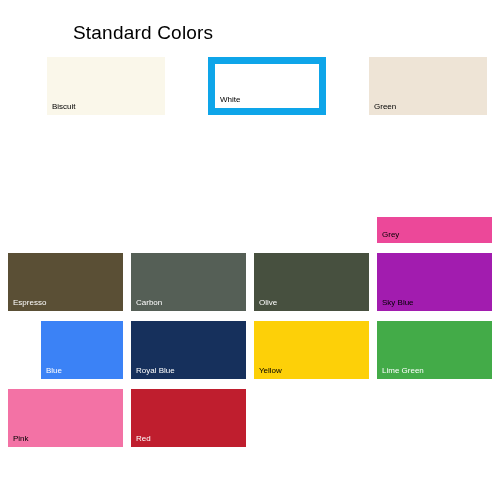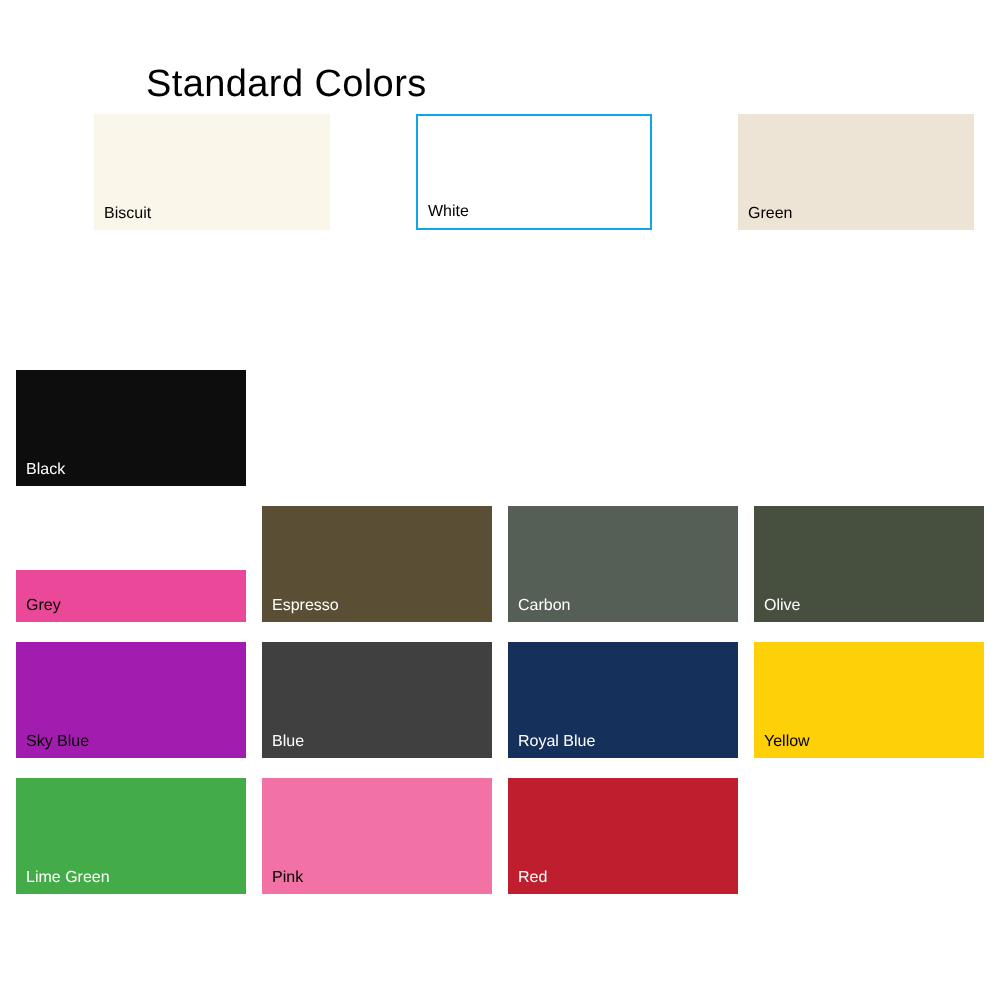--- a/index.html
+++ b/index.html
@@ -20,21 +20,21 @@
   }
   .section-title {
     font-size: 19px;
     font-weight: 400;
     color: #000000;
     letter-spacing: 0.2px;
   }
   #standard-title {
     position: absolute;
     left: 73px;
-    top: 32px;
+    top: 22px;
   }
   #premium-title {
     position: absolute;
     left: 73px;
     top: 140px;
   }
   .swatch-grid {
     position: absolute;
     display: grid;
   }
@@ -53,21 +53,21 @@
     grid-template-columns: repeat(4, 115px);
     column-gap: 8px;
     row-gap: 10px;
     grid-auto-rows: 58px;
   }
   .swatch {
     position: relative;
     box-sizing: border-box;
   }
   .swatch.bordered {
-    border: 1px solid #0ea5e9;
+    border: 7px solid #0ea5e9;
   }
   .swatch-label {
     position: absolute;
     left: 5px;
     bottom: 3px;
     font-size: 8px;
     line-height: 10px;
     color: #000000;
     font-family: "Liberation Sans", sans-serif;
   }
@@ -92,42 +92,39 @@
       <div class="swatch bordered" style="background: rgb(255, 255, 255);">
         <span class="swatch-label">White</span>
       </div>
       <div class="swatch" style="background: rgb(238, 228, 214);">
         <span class="swatch-label">Green</span>
       </div>
     </div>
 
 
   <div class="swatch-grid" id="premium-grid">
-      <div class="swatch" style="background: rgb(13, 13, 13);">
-        <span class="swatch-label light">Black</span>
-      </div>
       <div class="swatch spacer" style="background: transparent;"></div>
       <div class="swatch spacer" style="background: transparent;"></div>
       <div class="swatch spacer" style="background: transparent;"></div>
       <div class="swatch" style="background: #ec4899; margin-top: 32px;">
         <span class="swatch-label">Grey</span>
       </div>
       <div class="swatch" style="background: rgb(90, 79, 53);">
         <span class="swatch-label light">Espresso</span>
       </div>
       <div class="swatch" style="background: rgb(85, 95, 86);">
         <span class="swatch-label light">Carbon</span>
       </div>
       <div class="swatch" style="background: rgb(71, 80, 63);">
         <span class="swatch-label light">Olive</span>
       </div>
       <div class="swatch" style="background: #a21caf;">
         <span class="swatch-label">Sky Blue</span>
       </div>
-      <div class="swatch" style="background: #404040;">
+      <div class="swatch" style="background: #3b82f6; margin-left: 33px;">
         <span class="swatch-label light">Blue</span>
       </div>
       <div class="swatch" style="background: rgb(22, 48, 92);">
         <span class="swatch-label light">Royal Blue</span>
       </div>
       <div class="swatch" style="background: rgb(253, 208, 8);">
         <span class="swatch-label">Yellow</span>
       </div>
       <div class="swatch" style="background: rgb(67, 171, 72);">
         <span class="swatch-label light">Lime Green</span>

